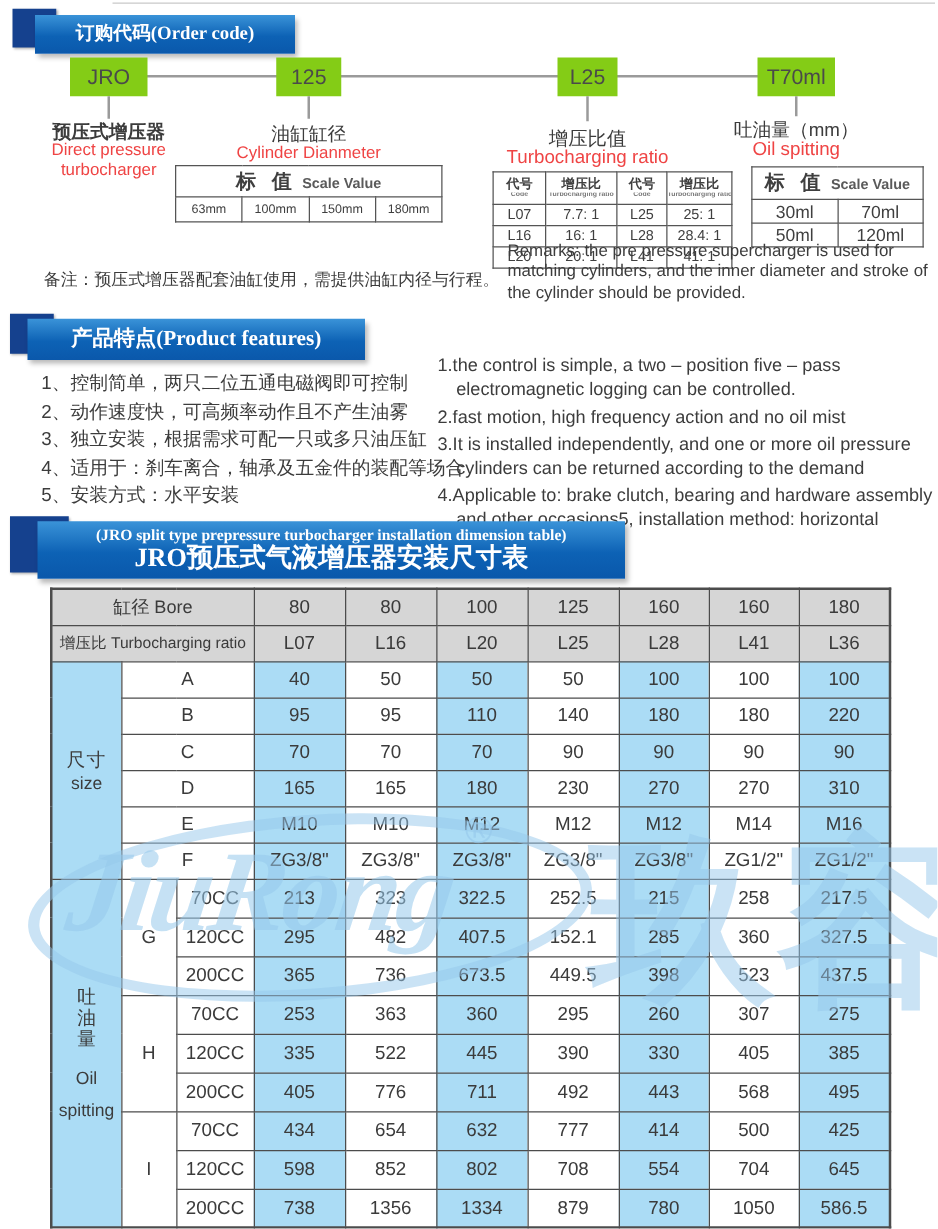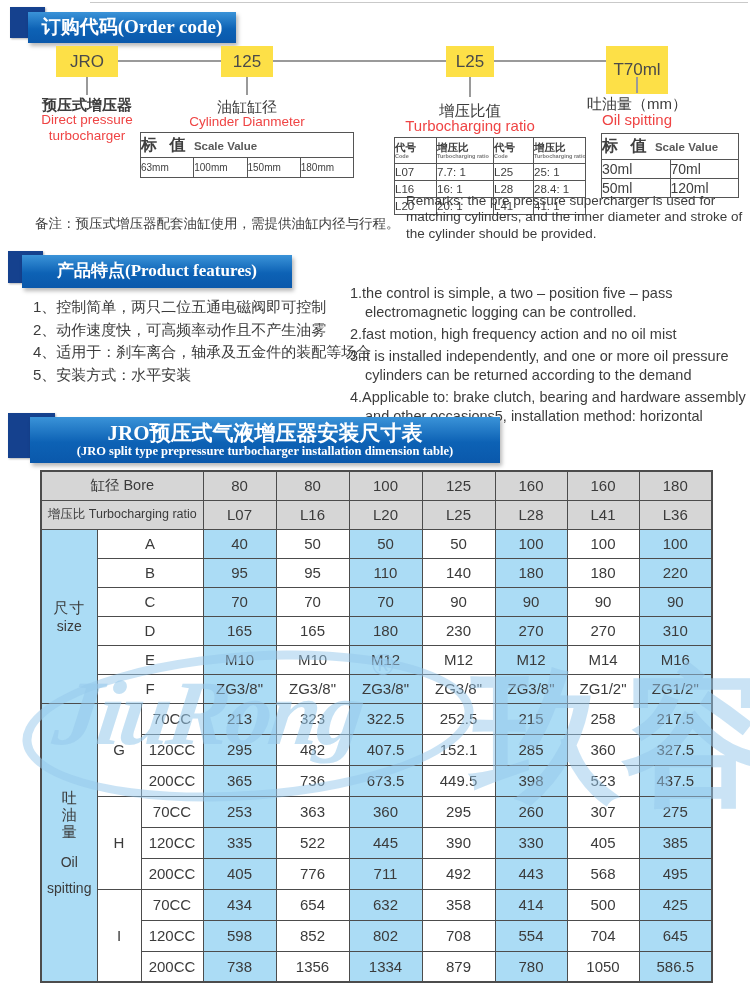--- a/index.html
+++ b/index.html
@@ -10,31 +10,31 @@
   
   .banner-sq { position:absolute; background:#15418e; box-shadow:1px 1px 2px rgba(0,0,0,.3); }
   .banner { position:absolute; background:linear-gradient(180deg,#3a93d8 0%,#0d62b5 55%,#0a58ab 100%);
             color:#fff; font-family:"Liberation Serif", serif; font-weight:bold;
             display:flex; flex-direction:column; align-items:center; justify-content:center;
             box-shadow:2px 3px 4px rgba(0,0,0,.28); }
   .banner .t1 { line-height:1.1; }
   .top-line { position:absolute; left:90px; top:2px; width:658px; height:1px; background:#c9c9c9; }
 
   
-  .flow-box { position:absolute; background:#fde047; display:flex; align-items:center; justify-content:center;
+  .flow-box { position:absolute; background:#84cc16; display:flex; align-items:center; justify-content:center;
               font-size:17px; color:#4a4a4a; }
   .hline { position:absolute; height:2px; background:#9a9a9a; }
   .vline { position:absolute; width:2px; background:#9a9a9a; }
   .lbl-zh { position:absolute; font-size:15px; color:#3c3c3c; text-align:center; }
   .lbl-en { position:absolute; font-size:13.5px; color:#ef4444; text-align:center; line-height:1.18; }
   .lbl-en.big { font-size:15px; }
 
   
   table.mini { position:absolute; border-collapse:collapse; table-layout:fixed; background:#fff; }
-  table.mini th, table.mini td { border:1px solid #555; text-align:left; color:#3f3f3f; vertical-align:middle; }
+  table.mini th, table.mini td { border:1px solid #555; text-align:center; color:#3f3f3f; vertical-align:middle; }
   .h-zh { font-size:16px; letter-spacing:4px; color:#3f3f3f; }
   .h-en { font-size:11.5px; color:#5a5a5a; }
   #cyl-table { left:140px; top:132px; width:214px; }
   #cyl-table th { height:25px; }
   #cyl-table td { height:20px; font-size:10px; }
   #ratio-table { left:394px; top:137px; width:191px; }
   #ratio-table th { height:26px; padding:1px 0; }
   #ratio-table td { height:17px; font-size:11.5px; }
   .rh-zh { font-size:10.5px; line-height:1.1; }
   .rh-en { font-size:5.5px; line-height:1; color:#777; white-space:nowrap; overflow:hidden; }
@@ -80,29 +80,29 @@
   #wm-cn { left:472px; top:640px; font-size:148px; font-weight:bold; color:rgba(150,200,235,.5); letter-spacing:2px; white-space:nowrap; }
 </style>
 </head>
 <body>
 
 <div id="page">
 
   <div class="top-line"></div>
 
   <div class="banner-sq" style="left:10px; top:7px; width:35px; height:31px;"></div>
-  <div class="banner" style="left:28px; top:12px; width:208px; height:31px; font-size:19px;text-align:center;">
+  <div class="banner" style="left:28px; top:12px; width:208px; height:31px; font-size:15px;text-align:center;">
     <div class="t1">订购代码(Order code)</div>
   </div>
 
   <div class="hline" style="left:87px; top:60px; width:550px;"></div>
   <div class="flow-box" style="left:56px;  top:46px; width:62px; height:31px;">JRO</div>
   <div class="flow-box" style="left:221px; top:46px; width:52px; height:31px;">125</div>
   <div class="flow-box" style="left:446px; top:46px; width:48px; height:31px;">L25</div>
-  <div class="flow-box" style="left:606px; top:46px; width:62px; height:48px;">T70ml</div>
+  <div class="flow-box" style="left:606px; top:46px; width:62px; height:31px;">T70ml</div>
   <div class="vline" style="left:86px;  top:77px; height:18px;"></div>
   <div class="vline" style="left:246px; top:77px; height:18px;"></div>
   <div class="vline" style="left:469px; top:77px; height:20px;"></div>
   <div class="vline" style="left:636px; top:77px; height:16px;"></div>
 
   <div class="lbl-zh" style="left:17px; top:96px;  width:140px;font-weight:bold;">预压式增压器</div>
   <div class="lbl-en" style="left:17px; top:112px; width:140px;">
     <div>Direct pressure</div>
     <div>turbocharger</div>
   </div>
@@ -206,34 +206,35 @@
   <div class="remark-en">Remarks: the pre pressure supercharger is used for matching cylinders, and the inner diameter and stroke of the cylinder should be provided.</div>
 
   <div class="banner-sq" style="left:8px; top:251px; width:35px; height:32px;"></div>
   <div class="banner" style="left:22px; top:255px; width:270px; height:33px; font-size:17px;">
     <div class="t1">产品特点(Product features)</div>
   </div>
 
   <div id="features-zh">
       <div class="feat-zh-item">1、控制简单，两只二位五通电磁阀即可控制</div>
       <div class="feat-zh-item">2、动作速度快，可高频率动作且不产生油雾</div>
+      <div class="feat-zh-item">3、独立安装，根据需求可配一只或多只油压缸</div>
       <div class="feat-zh-item">4、适用于：刹车离合，轴承及五金件的装配等场合</div>
       <div class="feat-zh-item">5、安装方式：水平安装</div>
     </div>
   <div id="features-en">
       <div class="feat-en-item">1.the control is simple, a two – position five – pass electromagnetic logging can be controlled.</div>
       <div class="feat-en-item">2.fast motion, high frequency action and no oil mist</div>
       <div class="feat-en-item">3.It is installed independently, and one or more oil pressure cylinders can be returned according to the demand</div>
       <div class="feat-en-item">4.Applicable to: brake clutch, bearing and hardware assembly and other occasions5, installation method: horizontal installation</div>
     </div>
 
   <div class="banner-sq" style="left:8px; top:413px; width:47px; height:45px;"></div>
   <div class="banner" style="left:30px; top:417px; width:470px; height:46px;">
+    <div class="t1" style="font-size:12.5px;">(JRO split type prepressure turbocharger installation dimension table)</div>
     <div class="t1" style="font-size:21px;">JRO预压式气液增压器安装尺寸表</div>
-    <div class="t1" style="font-size:12.5px;">(JRO split type prepressure turbocharger installation dimension table)</div>
   </div>
 
   <div id="dim-wrap">
     <table id="dim-table">
       <colgroup>
         <col style="width:56px">
           <col style="width:44px">
           <col style="width:62px">
         <col style="width:73px">
           <col style="width:73px">
@@ -398,21 +399,21 @@
             <td class="c-blue">443</td>
             <td class="c-white">568</td>
             <td class="c-blue">495</td>
           </tr>
           <tr class="oil-row">
             <td class="grp" rowspan="3">I</td>
             <td class="cc">70CC</td>
             <td class="c-blue">434</td>
             <td class="c-white">654</td>
             <td class="c-blue">632</td>
-            <td class="c-white">358</td>
+            <td class="c-white">777</td>
             <td class="c-blue">414</td>
             <td class="c-white">500</td>
             <td class="c-blue">425</td>
           </tr>
           <tr class="oil-row">
             <td class="cc">120CC</td>
             <td class="c-blue">598</td>
             <td class="c-white">852</td>
             <td class="c-blue">802</td>
             <td class="c-white">708</td>

